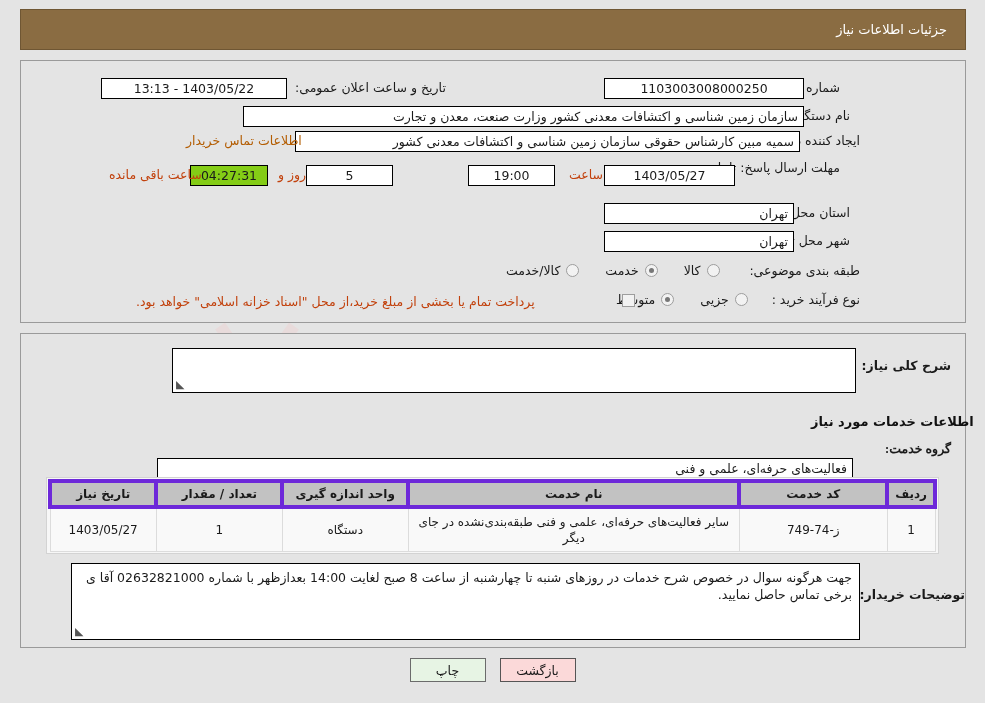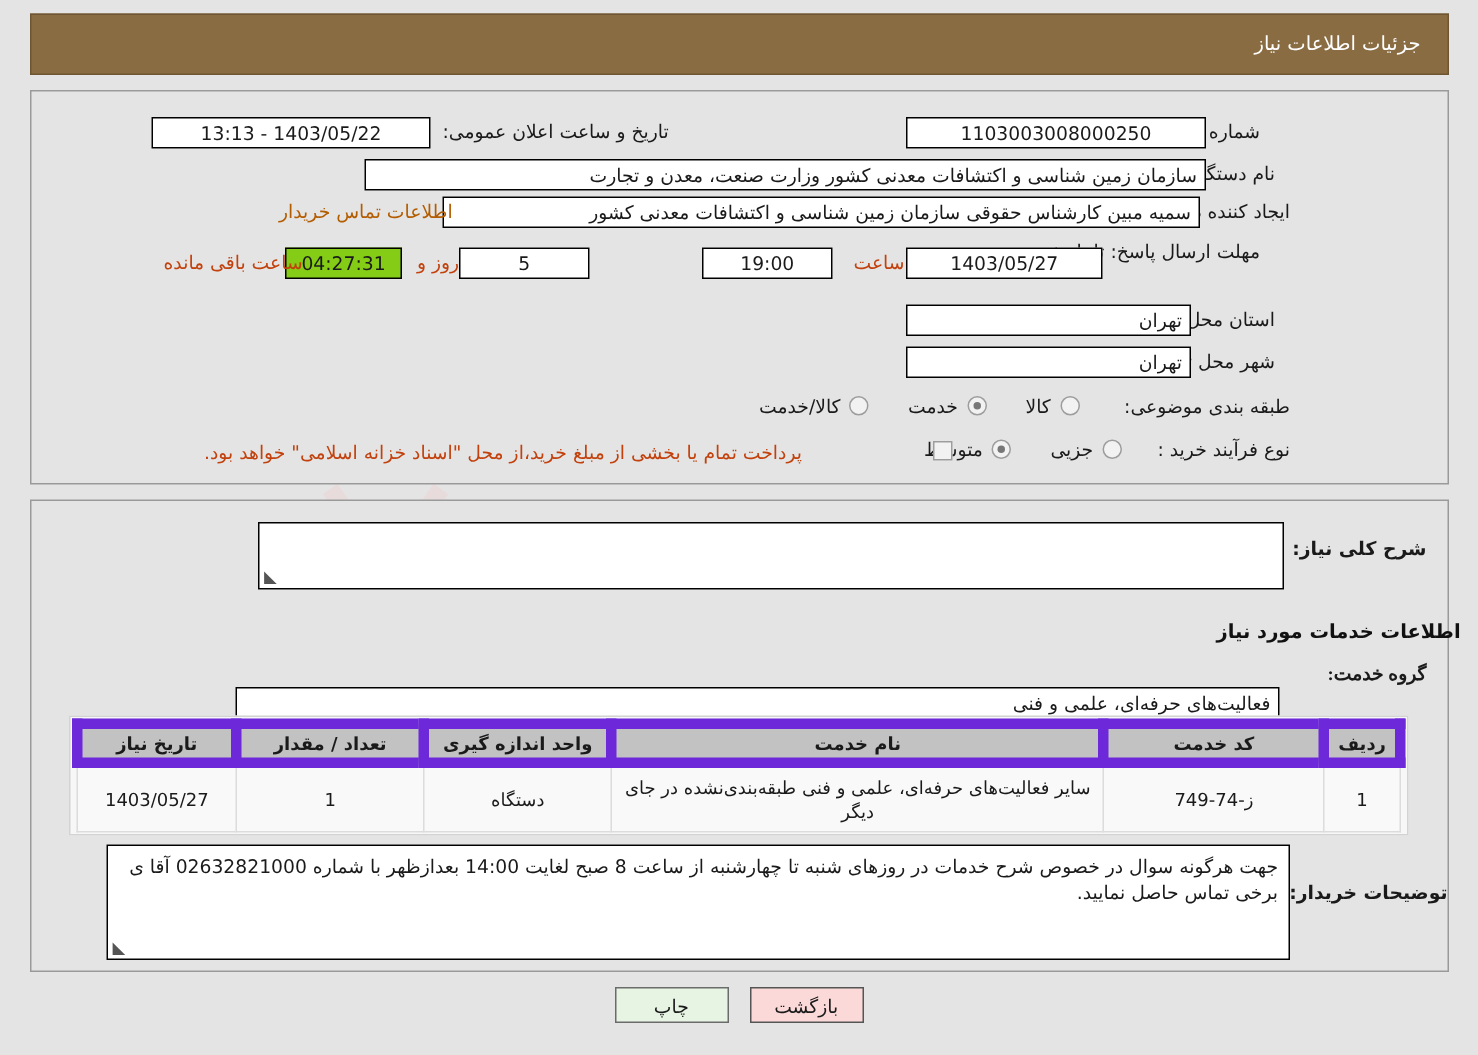--- a/index.html
+++ b/index.html
@@ -197,21 +197,21 @@
   table.grid {
     width: 100%;
     border-collapse: collapse;
     font-size: 12px;
   }
   table.grid th {
     background: #c2c2c2;
     color: #1a1a1a;
     font-weight: bold;
     font-size: 12px;
-    border: 7px solid #6d28d9;
+    border: 4px solid #6d28d9;
     height: 26px;
     padding: 2px 6px;
     text-align: center;
   }
   table.grid td {
     background: #f9f9f9;
     color: #1a1a1a;
     border: 1px solid #dcdcdc;
     padding: 5px 6px;
     text-align: center;

